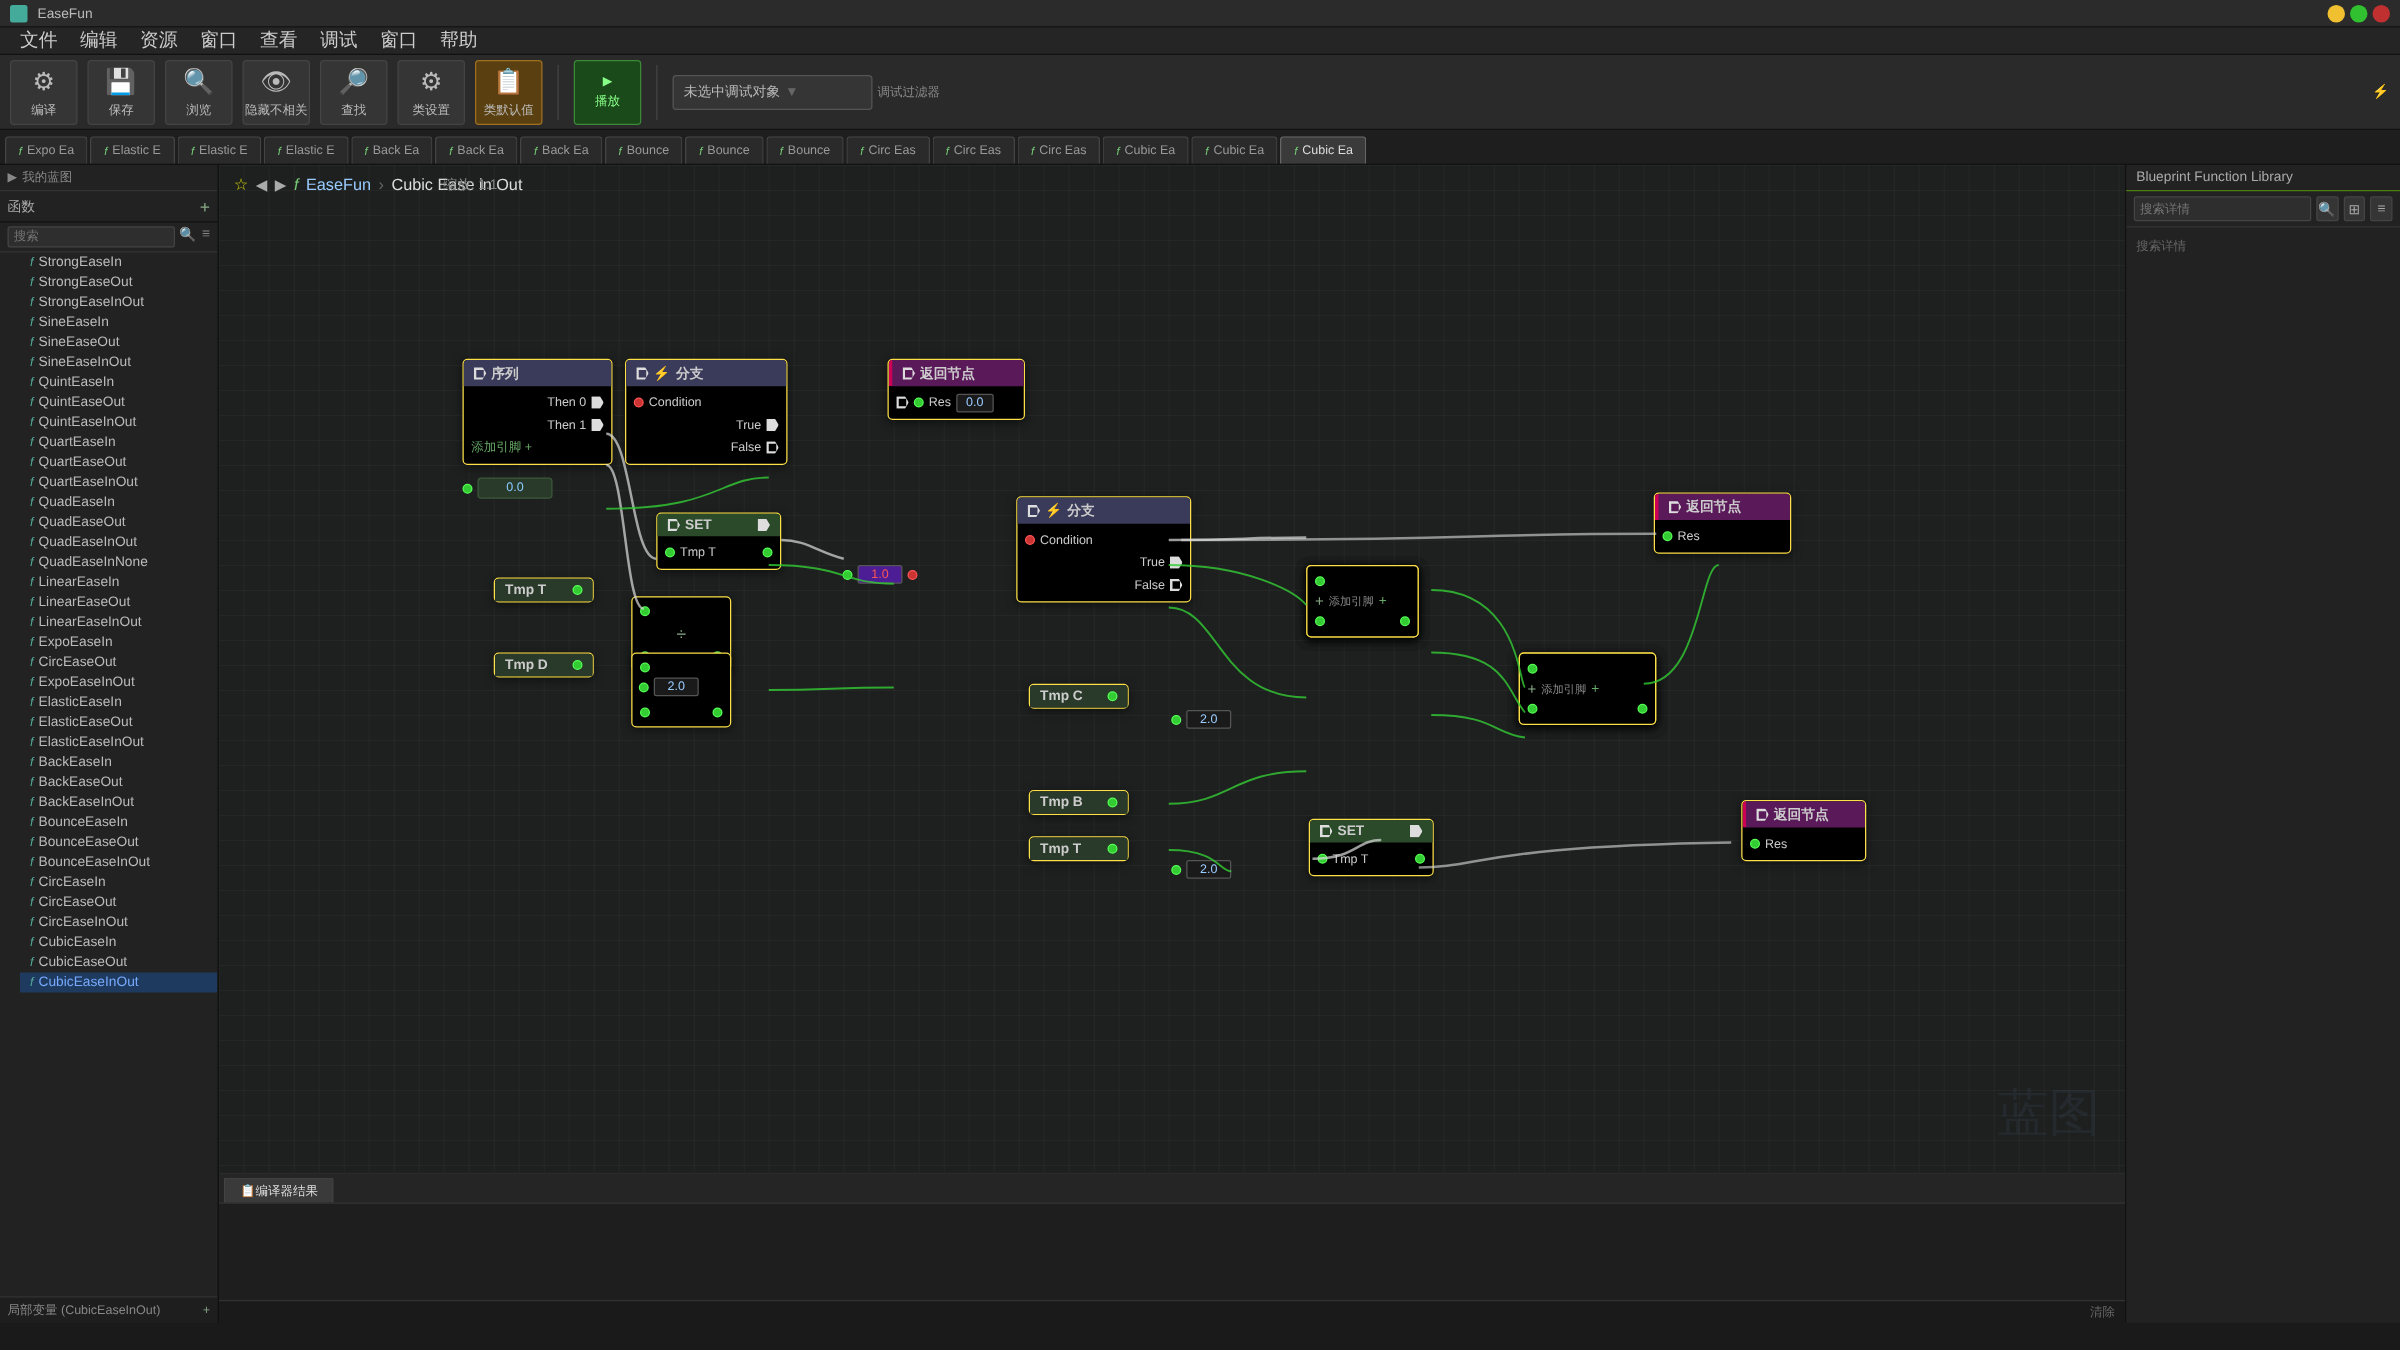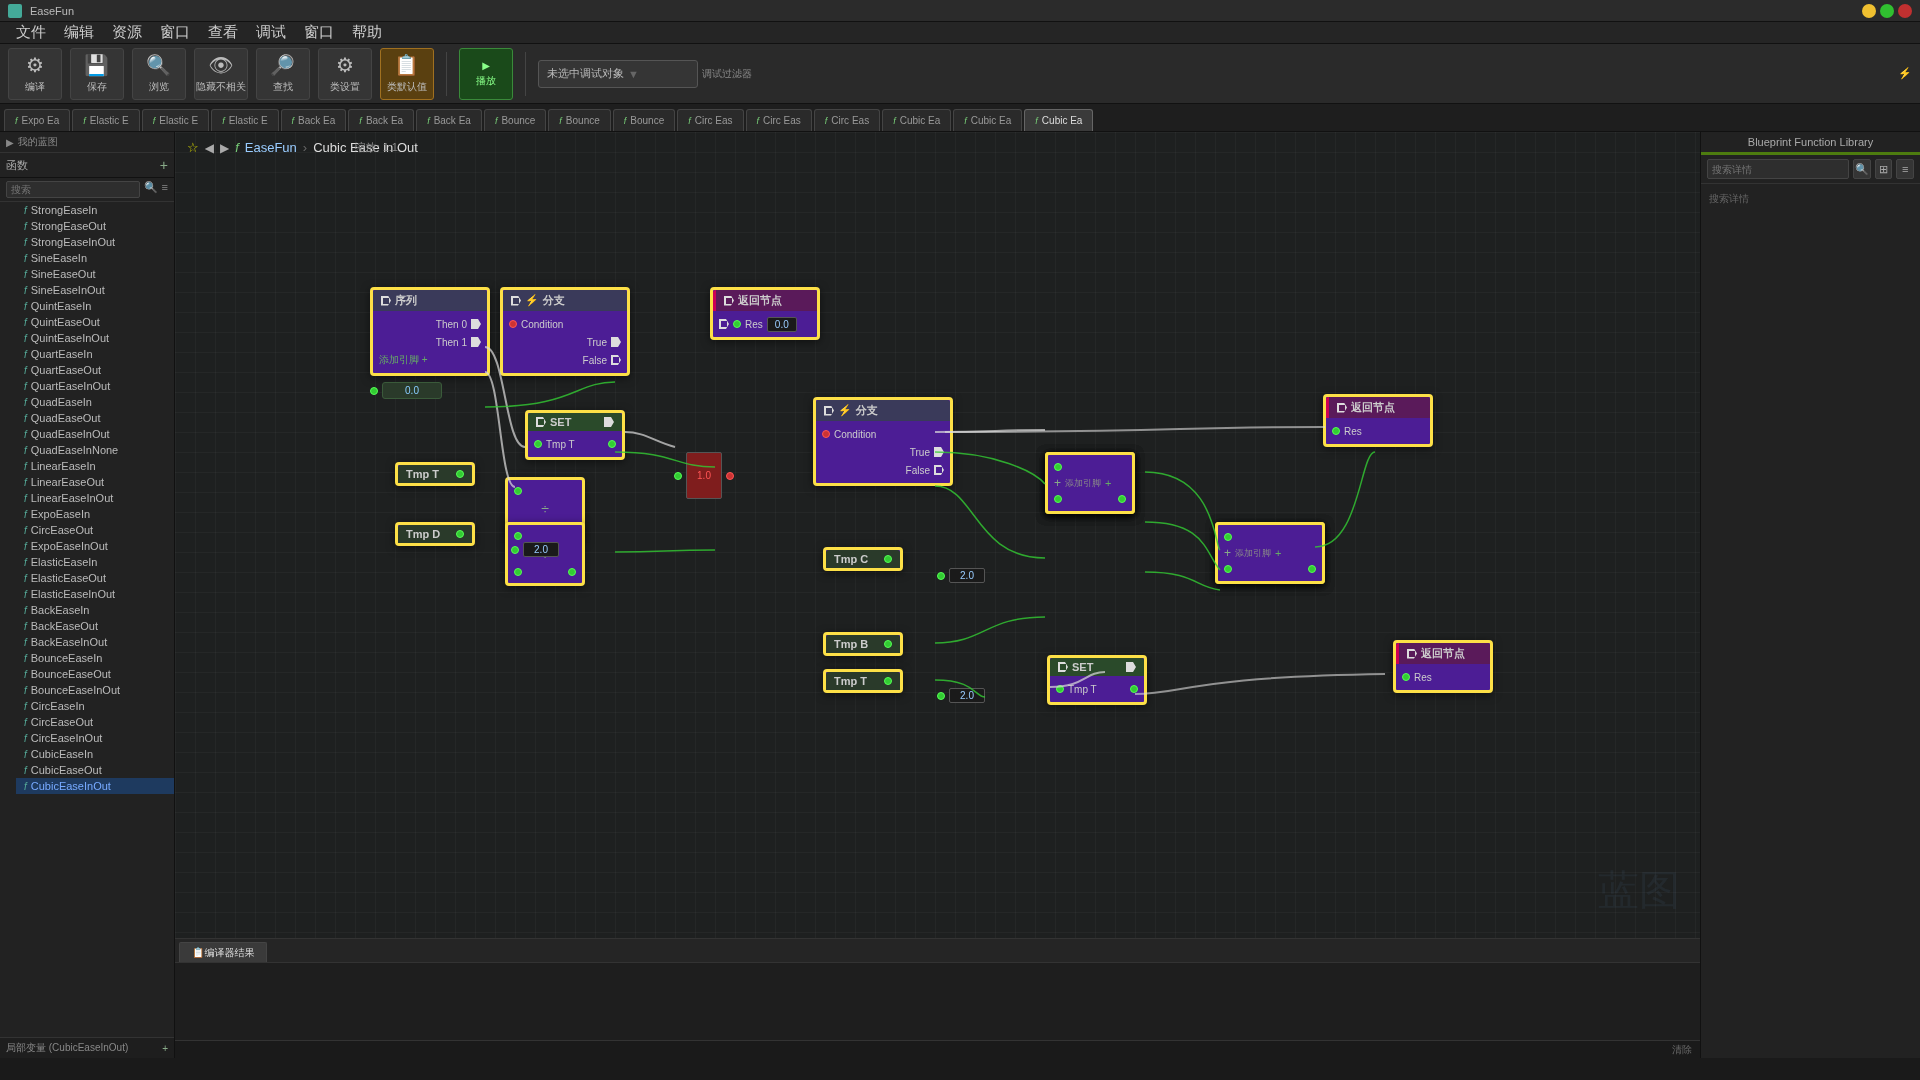--- a/index.html
+++ b/index.html
@@ -215,23 +215,23 @@
     #breadcrumb .nav-btn { color: #aaa; cursor: pointer; font-size: 12px; }
     #breadcrumb .func-icon { color: #7c7; font-style: italic; }
     #breadcrumb .path { color: #9cf; }
     #breadcrumb .sep { color: #666; }
     #breadcrumb .current { color: #ddd; }
 
     
     .bp-node {
       position: absolute;
       border-radius: 4px;
-      border: 3px solid #fde047;
+      border: 1px solid #fde047;
       min-width: 80px;
-      background: #4c1d95;
+      background: #000000;
       box-shadow: 0 2px 8px rgba(0,0,0,0.5);
     }
     .bp-node-header {
       padding: 3px 8px;
       border-radius: 3px 3px 0 0;
       font-size: 11px;
       font-weight: bold;
       display: flex;
       align-items: center;
       gap: 4px;
@@ -274,24 +274,24 @@
       width: 220px;
       background: #222;
       border-left: 1px solid #111;
       display: flex;
       flex-direction: column;
     }
     #right-panel-header {
       padding: 4px 8px;
       font-size: 11px;
       color: #aaa;
-      border-bottom: 3px solid #4d7c0f;
-      display: flex;
-      align-items: center;
-      justify-content: center;
+      border-bottom: 1px solid #4d7c0f;
+      display: flex;
+      align-items: center;
+      justify-content: flex-start;
     }
     #right-panel-search {
       padding: 4px 6px;
       border-bottom: 1px solid #333;
       display: flex;
       gap: 4px;
     }
     #right-panel-search input {
       flex: 1;
       background: #2e2e2e;
@@ -742,21 +742,21 @@
           <div class="bp-pin-row" style="justify-content:center;font-size:14px;color:#8a8">+</div>
           <div class="bp-pin-row">
             <span class="pin-dot green"></span>
             <span class="pin-dot green" style="margin-left:auto"></span>
           </div>
         </div>
       </div>
 
       <div style="position:absolute;left:499px;top:320px;display:flex;align-items:center;gap:4px;">
         <span class="pin-dot green"></span>
-        <div style="background:#7f1d1d;border:1px solid #555;border-radius:2px;padding:17px 6px;color:#f55;font-size:10px;min-width:36px;text-align:center">
+        <div style="background:#4c1d95;border:1px solid #555;border-radius:2px;padding:1px 6px;color:#f55;font-size:10px;min-width:36px;text-align:center">
           <span>1.0</span>
         </div>
         <span class="pin-dot red"></span>
       </div>
 
       <div style="position:absolute;left:336px;top:410px;display:flex;align-items:center;gap:4px;">
         <span class="pin-dot green"></span>
         <div style="background:#1a1a1a;border:1px solid #555;border-radius:2px;padding:1px 6px;color:#9cf;font-size:10px;min-width:36px;text-align:center">
           <span>2.0</span>
         </div>

